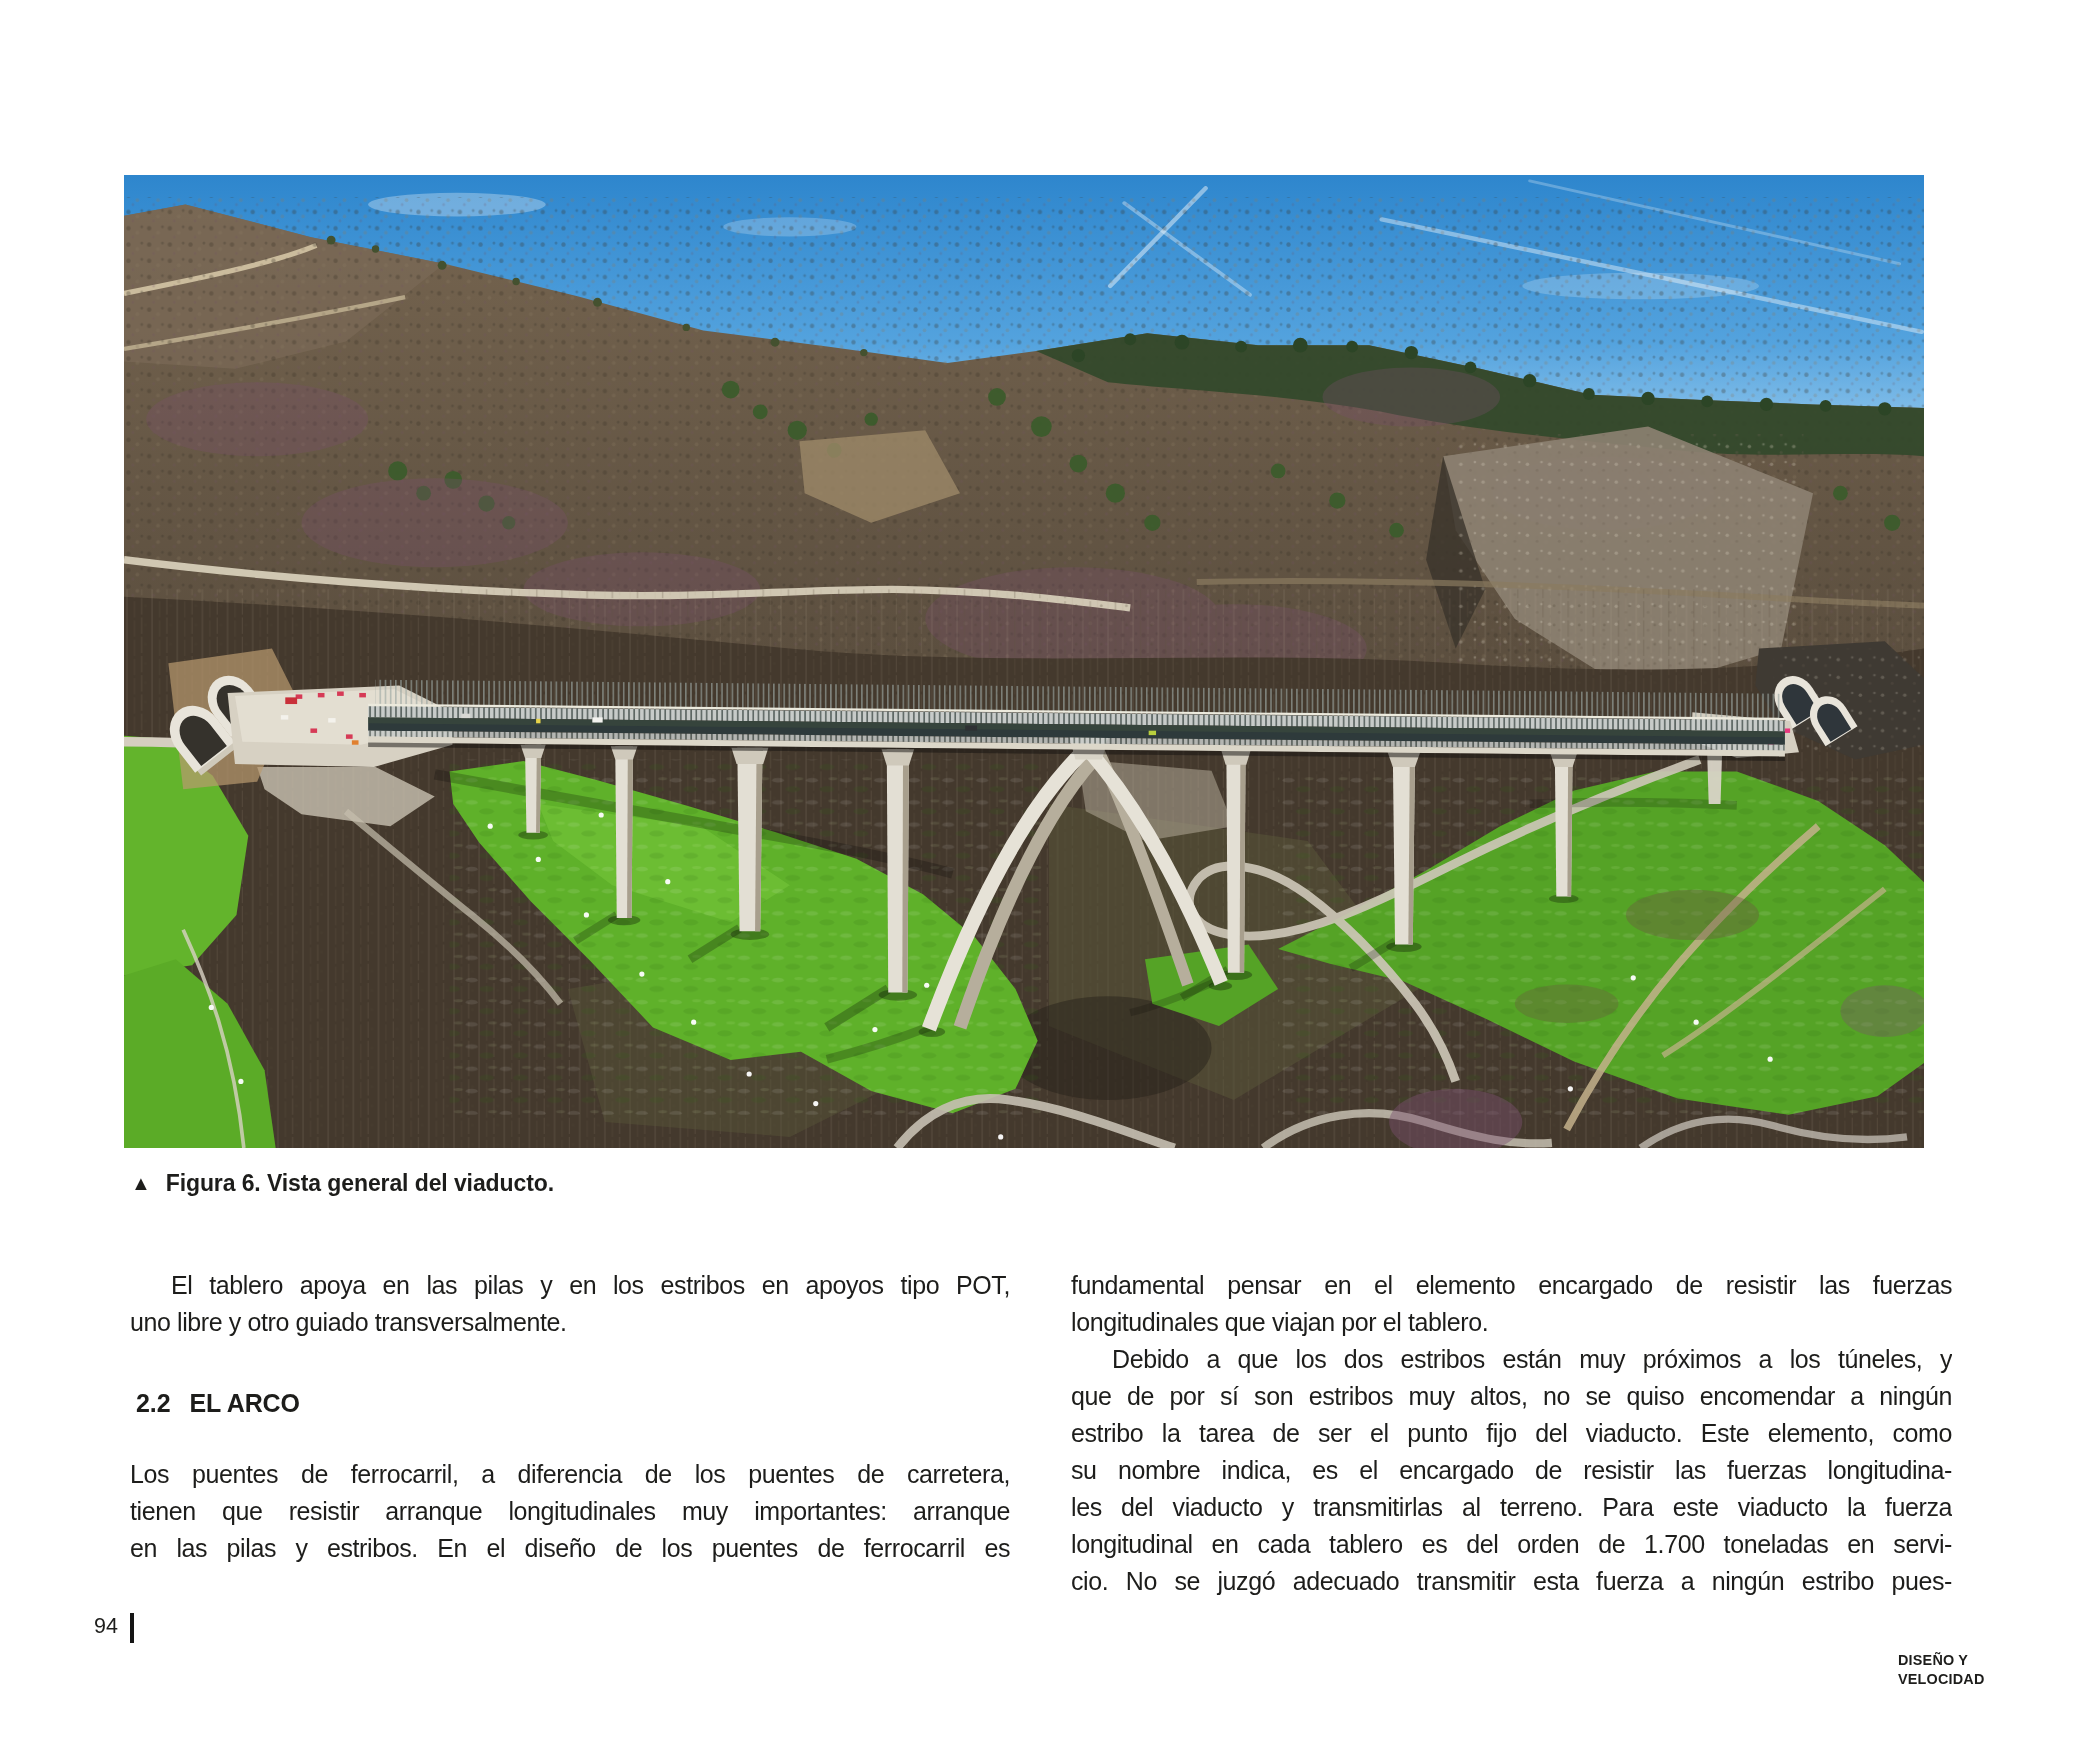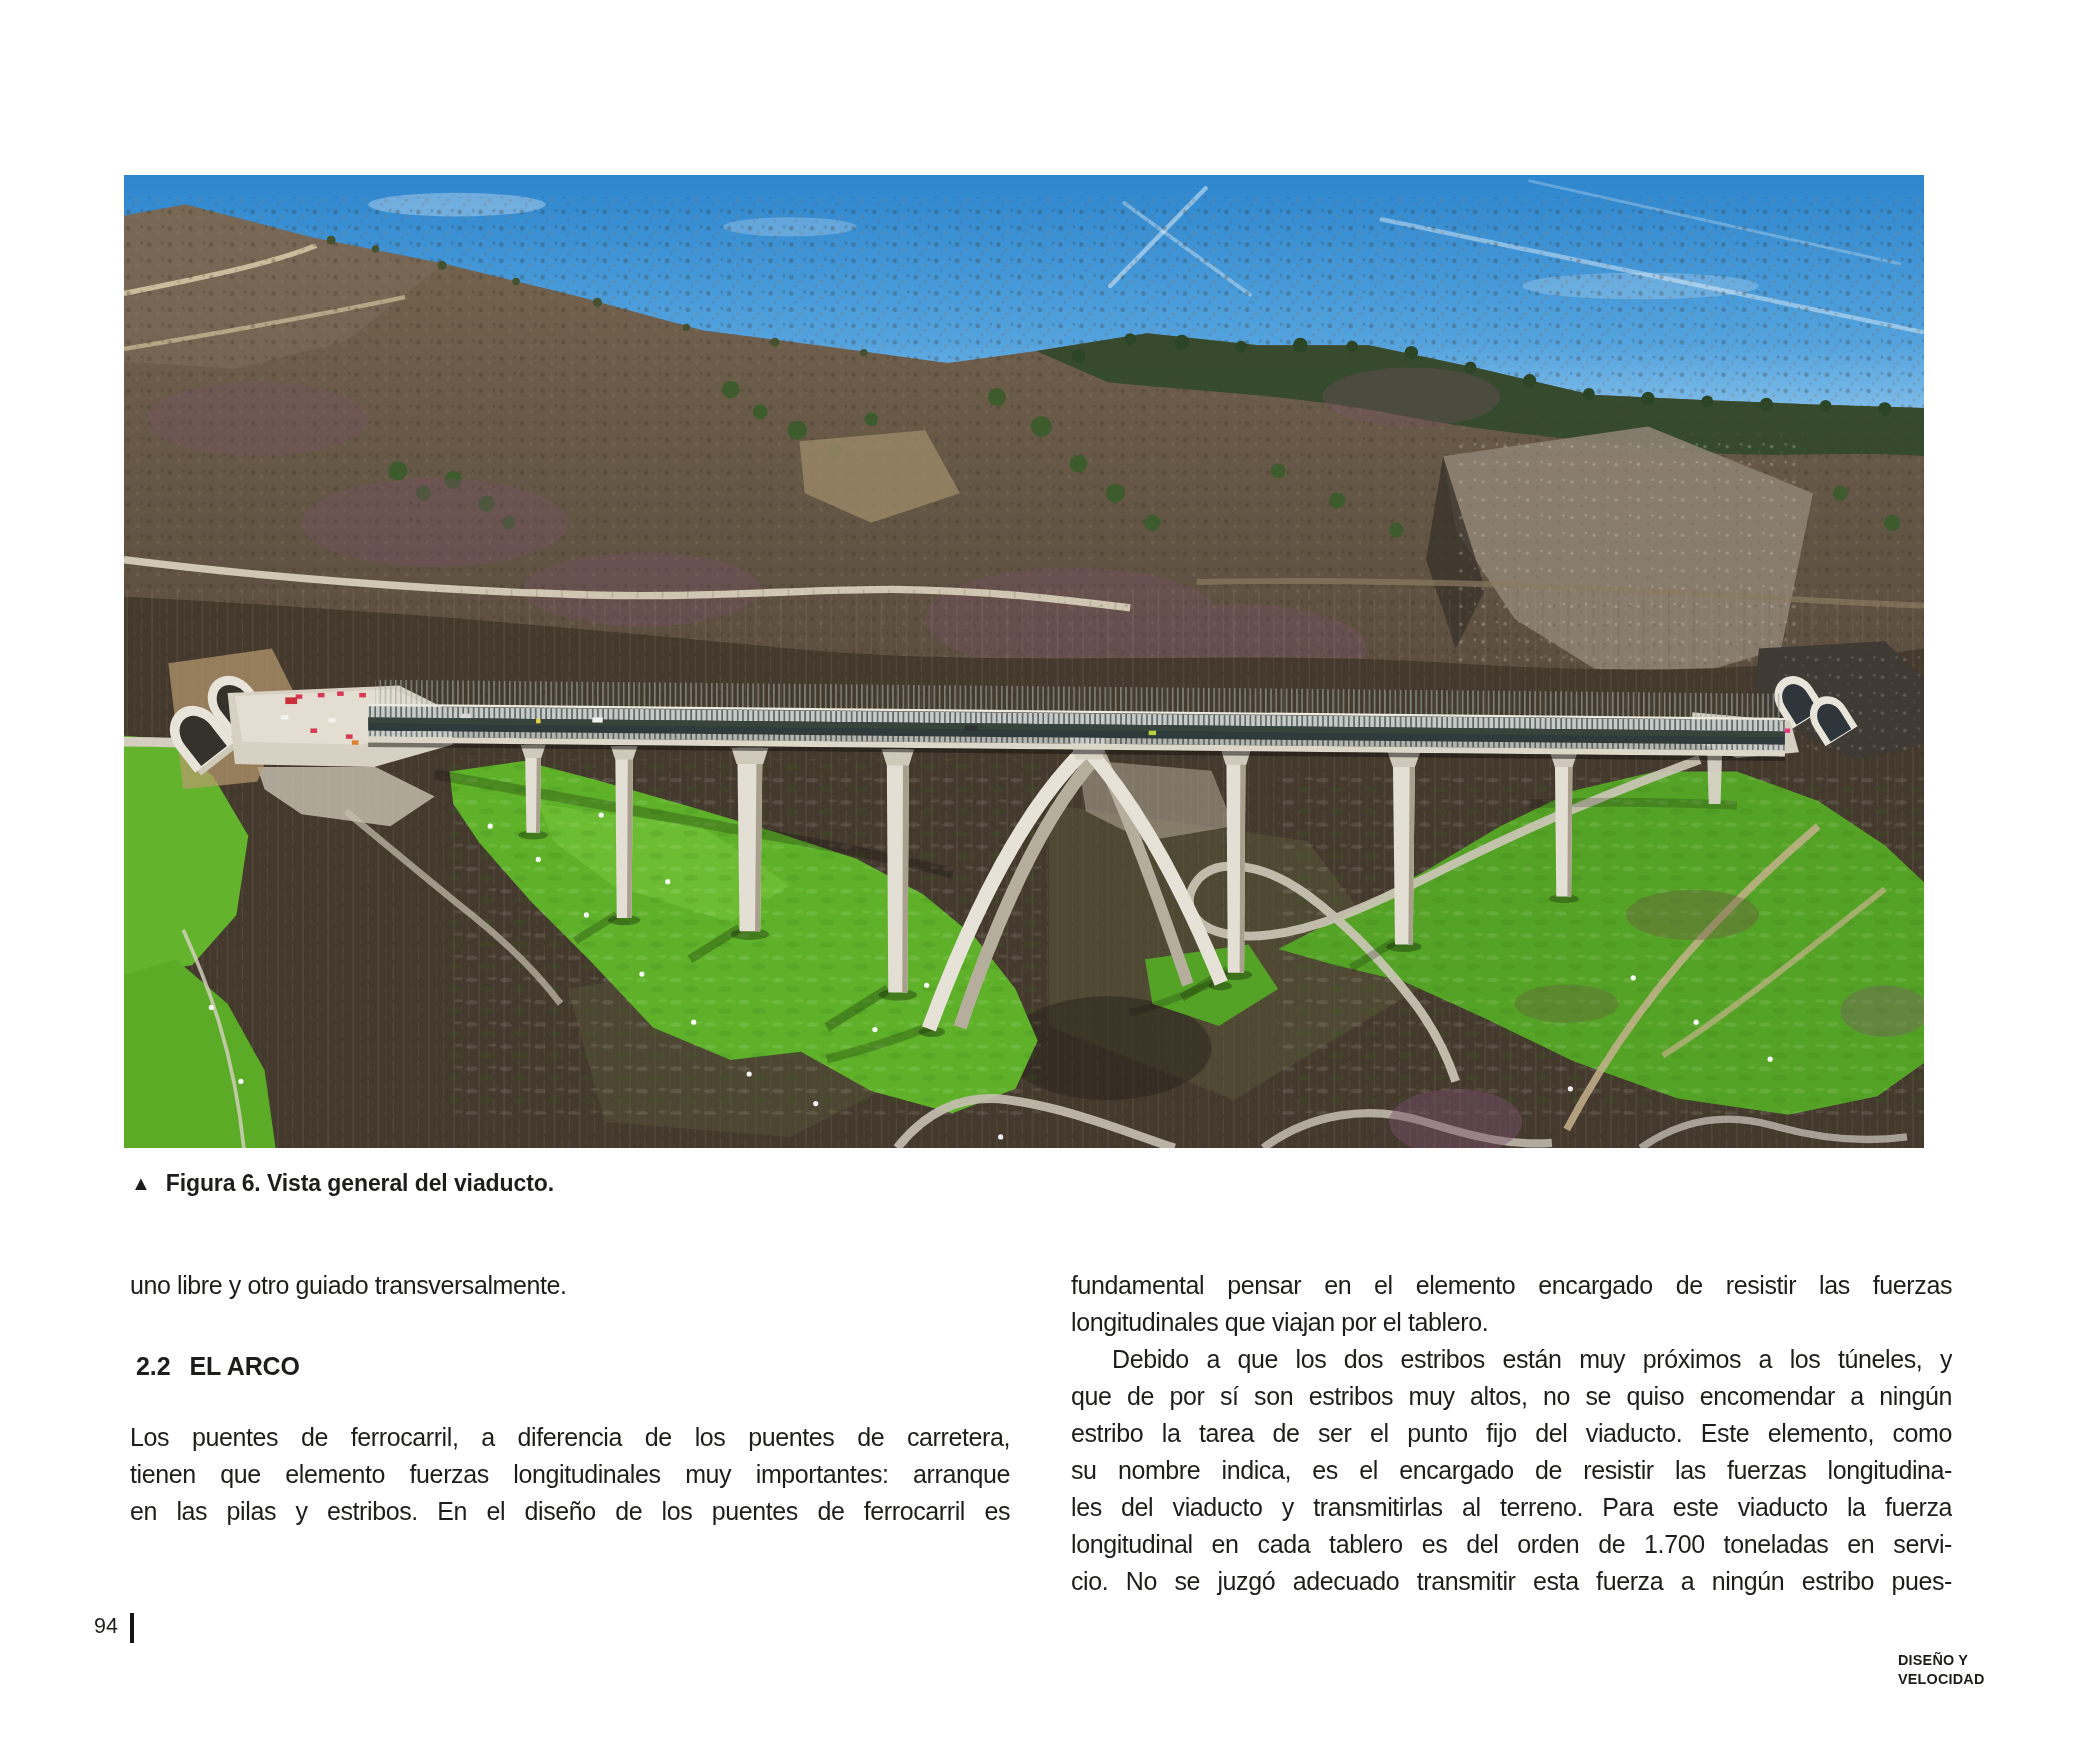--- a/index.html
+++ b/index.html
@@ -384,28 +384,29 @@
       </g>
     </svg>
   </figure>
 
   <div class="caption">
     <span class="tri">▲</span>
     <span>Figura 6. Vista general del viaducto.</span>
   </div>
 
   <div class="col col-left">
+    <p class="bodyline jl il">El tablero apoya en las pilas y en los estribos en apoyos tipo POT,</p>
     <p class="bodyline">uno libre y otro guiado transversalmente.</p>
     <h3 class="section-heading">
       <span>2.2</span>
       <span>EL ARCO</span>
     </h3>
     <div class="para2">
       <p class="bodyline jl">Los puentes de ferrocarril, a diferencia de los puentes de carretera,</p>
-      <p class="bodyline jl">tienen que elemento fuerzas longitudinales muy importantes: arranque</p>
+      <p class="bodyline jl">tienen que resistir arranque longitudinales muy importantes: arranque</p>
       <p class="bodyline jl">en las pilas y estribos.  En el diseño de los puentes de ferrocarril es</p>
     </div>
   </div>
 
   <div class="col col-right">
     <p class="bodyline jl">fundamental pensar en el elemento encargado de resistir las fuerzas</p>
     <p class="bodyline">longitudinales que viajan por el tablero.</p>
     <p class="bodyline jl il">Debido a que los dos estribos están muy próximos a los túneles, y</p>
     <p class="bodyline jl">que de por sí son estribos muy altos, no se quiso encomendar a ningún</p>
     <p class="bodyline jl">estribo la tarea de ser el punto fijo del viaducto. Este elemento, como</p>

